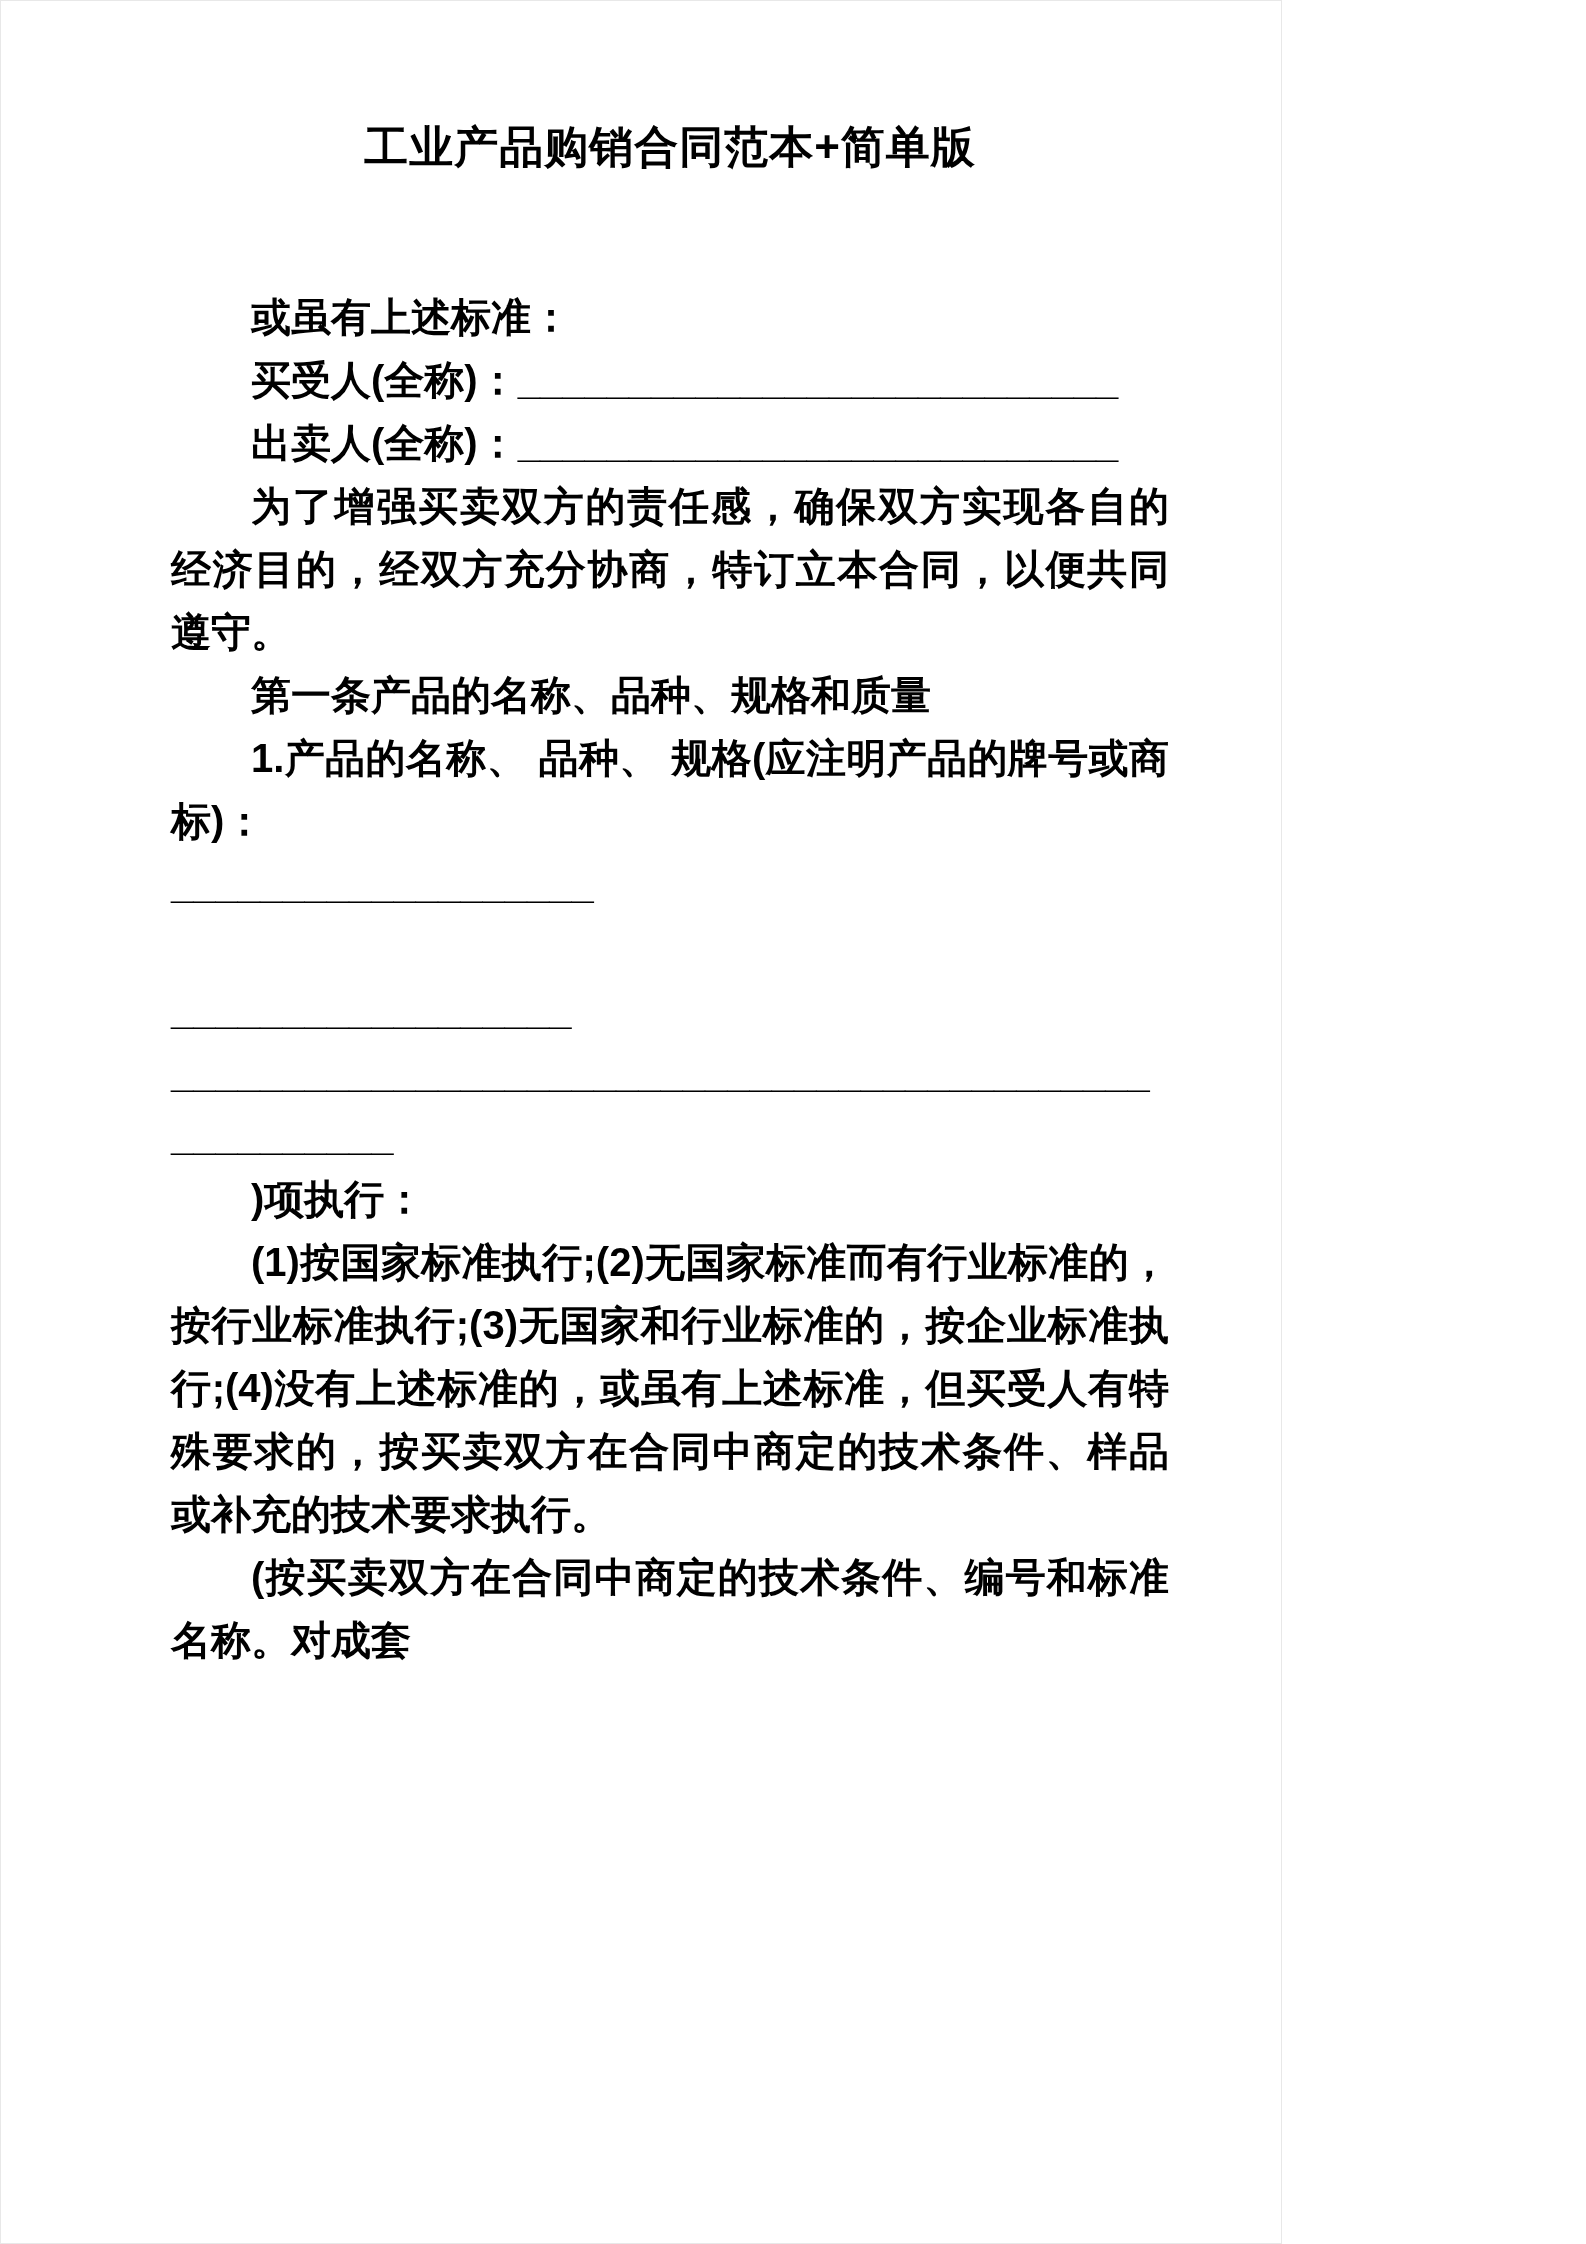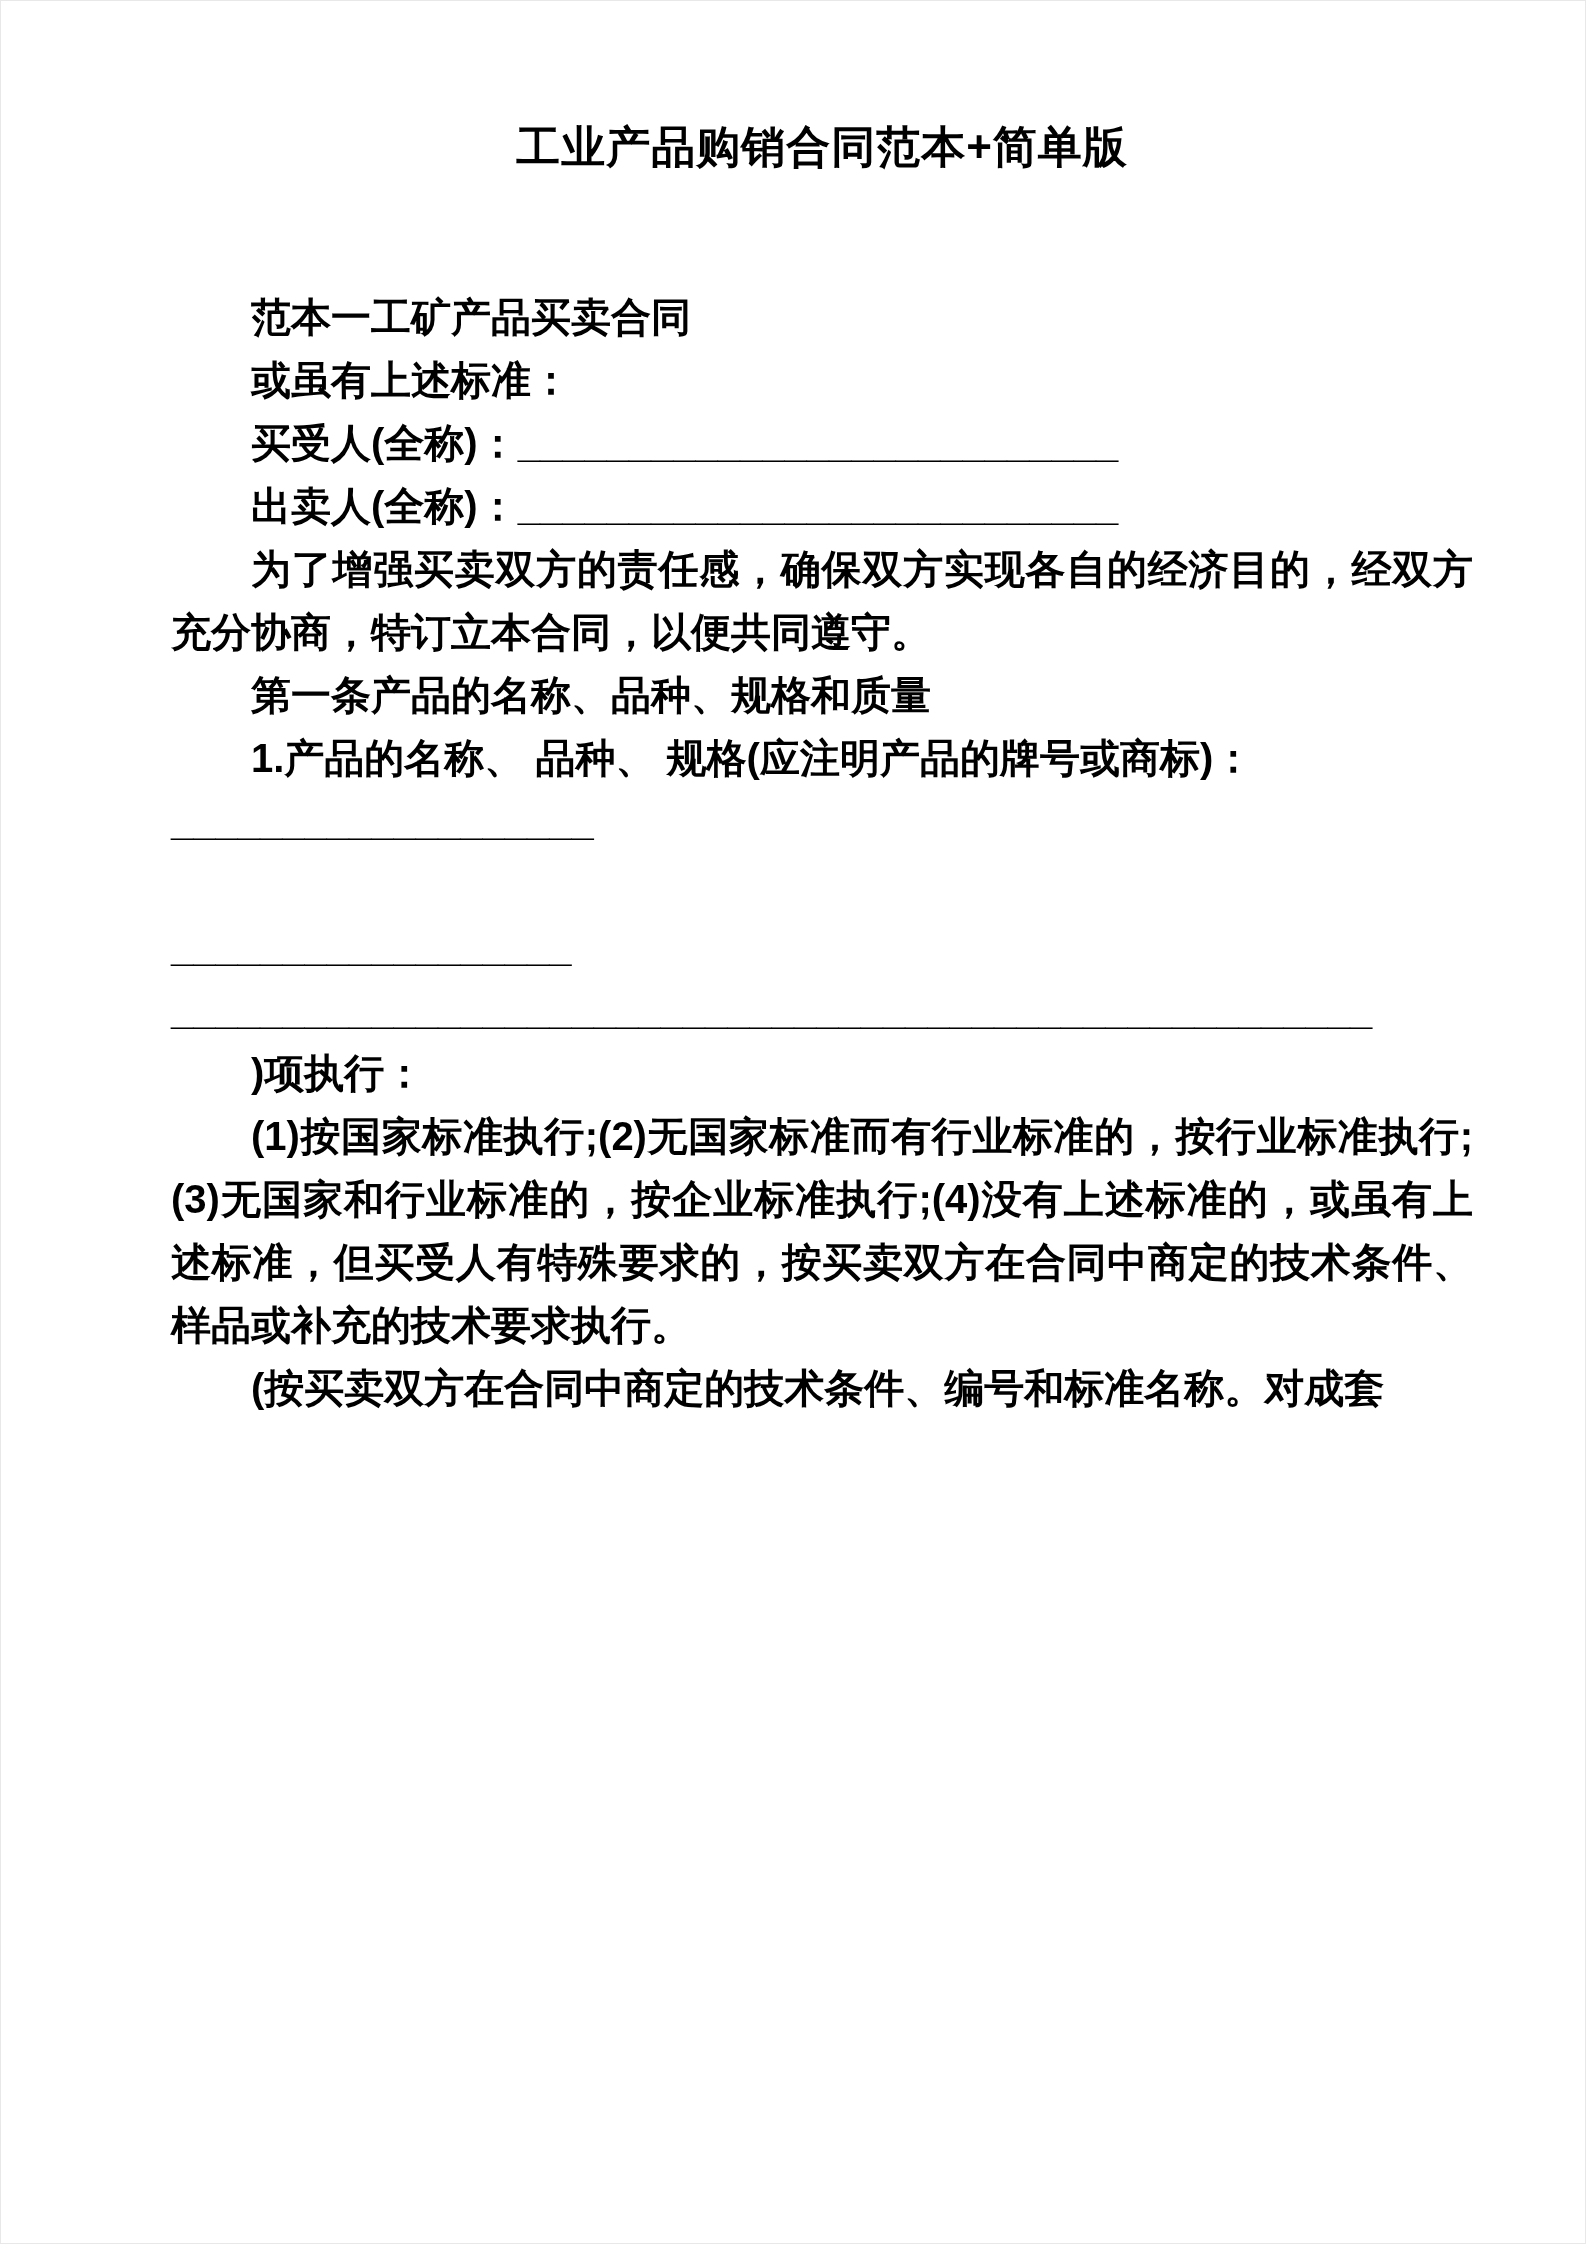--- a/index.html
+++ b/index.html
@@ -2,21 +2,21 @@
 <html><head>
 <meta charset="utf-8">
 <style>
   html, body {
     margin: 0;
     padding: 0;
     background: #ffffff;
   }
   .page {
     position: relative;
-    width: 1586px;
+    width: 1282px;
     min-height: 2244px;
     box-sizing: border-box;
     background: #ffffff;
     color: #000000;
     padding: 118px 112px 80px 170px;
     font-family: "Liberation Sans", "DejaVu Sans", sans-serif;
     font-weight: 600;
     overflow: hidden;
     border: 1px solid #e8e8e8;
   }
@@ -45,21 +45,20 @@
   .doc-body p.para.spacer {
     min-height: 63px;
   }
 </style>
 </head>
 <body>
 
 <div class="page">
   <h1 class="doc-title">工业产品购销合同范本+简单版</h1>
   <div class="doc-body" id="doc-body">
-      <p class="para indent bold">范本一工矿产品买卖合同</p>
       <p class="para indent">或虽有上述标准：</p>
       <p class="para indent">买受人(全称)：___________________________</p>
       <p class="para indent">出卖人(全称)：___________________________</p>
       <p class="para indent">为了增强买卖双方的责任感，确保双方实现各自的经济目的，经双方充分协商，特订立本合同，以便共同遵守。</p>
       <p class="para indent">第一条产品的名称、品种、规格和质量</p>
       <p class="para indent">1.产品的名称、 品种、 规格(应注明产品的牌号或商标)：</p>
       <p class="para">___________________</p>
       <p class="para spacer">&nbsp;</p>
       <p class="para">__________________</p>
       <p class="para">______________________________________________________</p>

